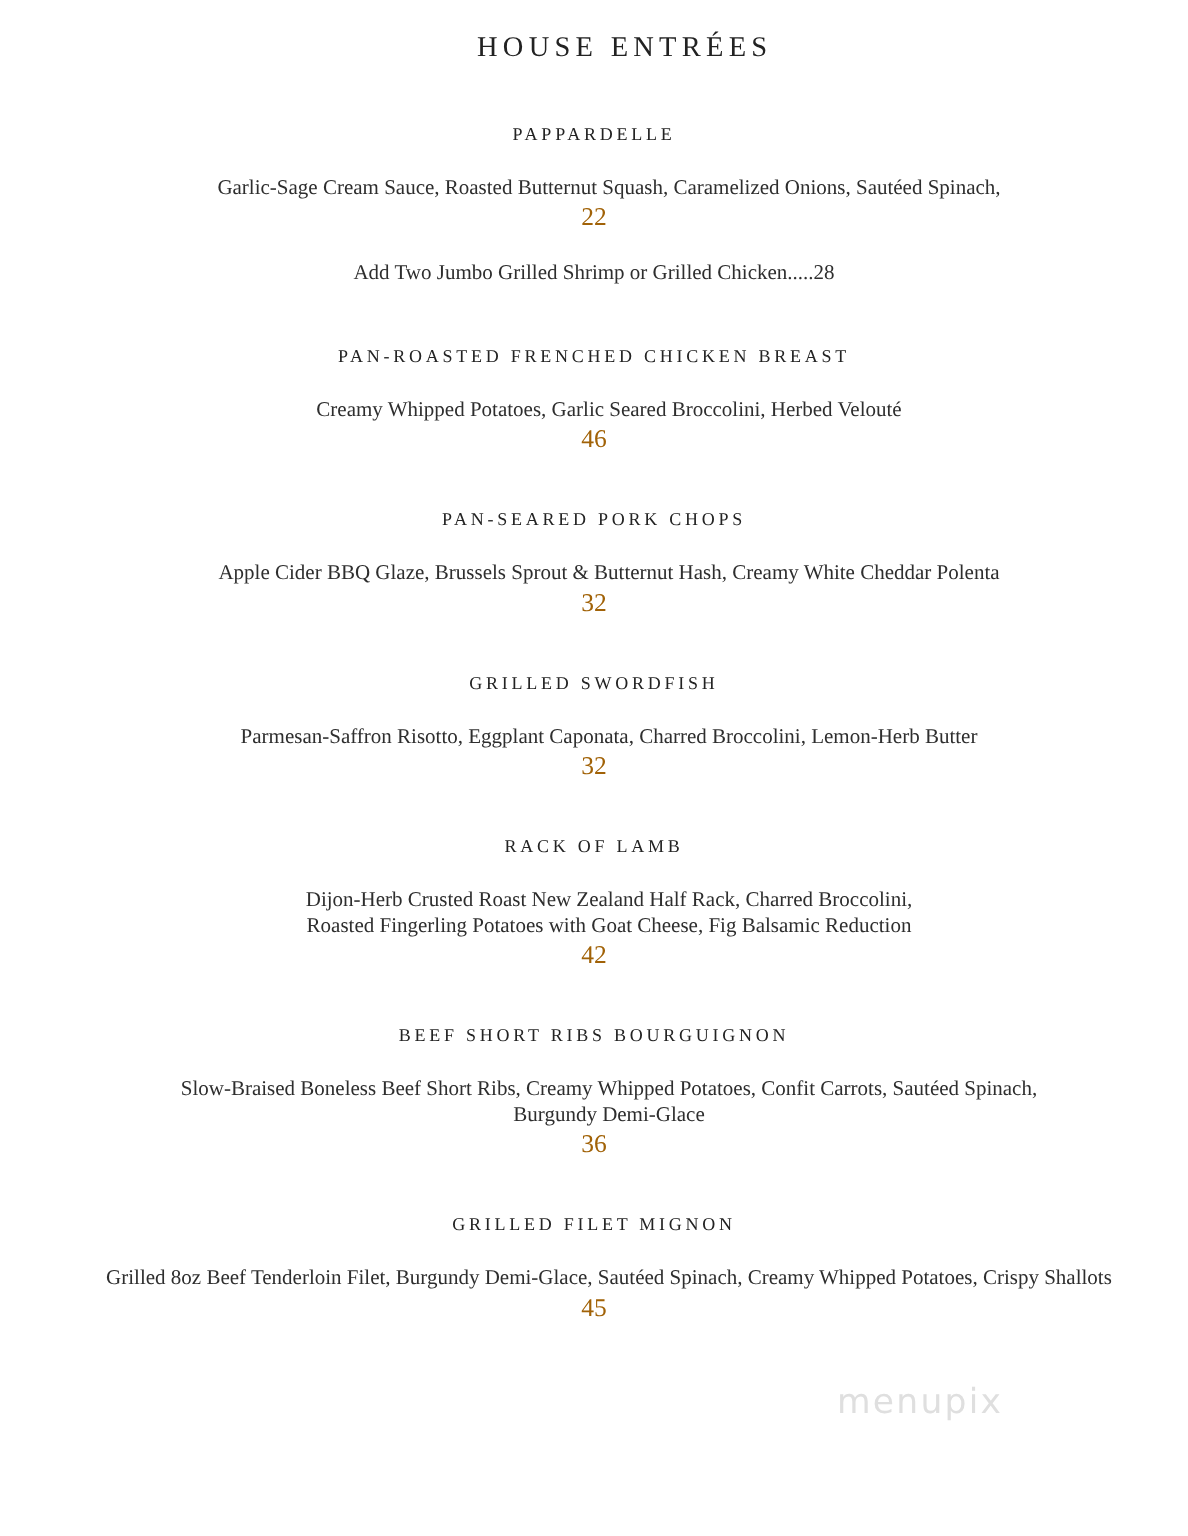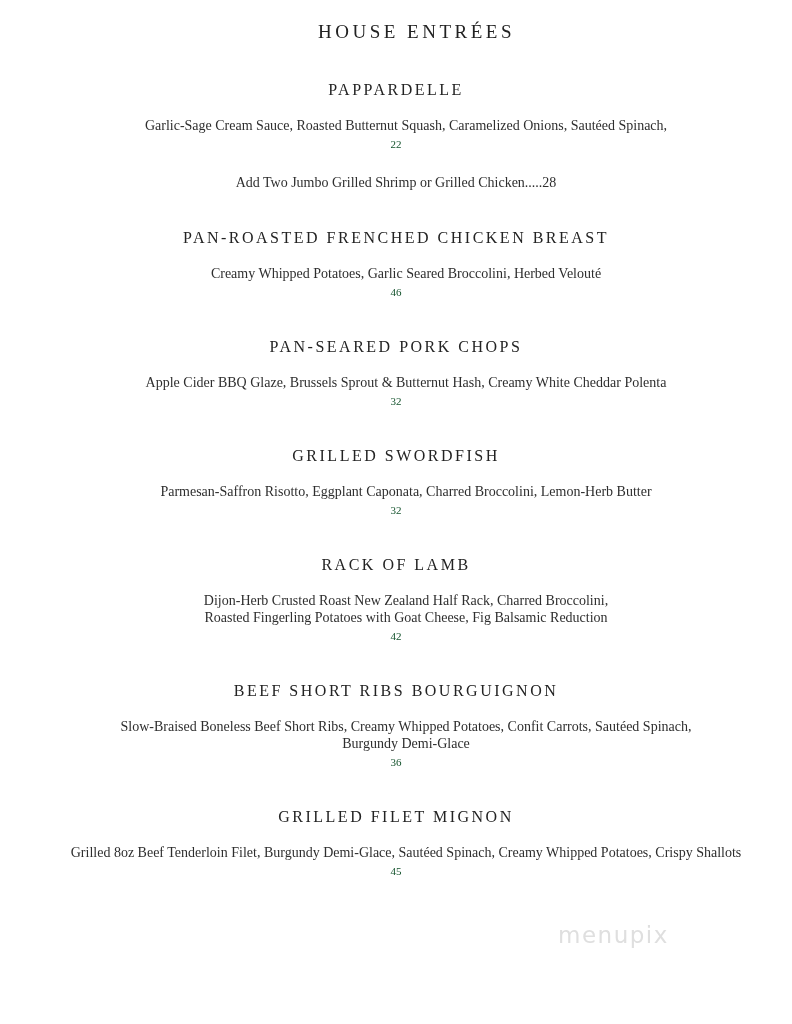--- a/index.html
+++ b/index.html
@@ -29,42 +29,42 @@
     font-weight: 500;
     letter-spacing: 3.5px;
     color: #222222;
     padding-left: 41px;
   }
   .menu-item {
     margin: 0;
   }
   .item-name {
     margin: 38px 0 0 0;
-    font-size: 16px;
+    font-size: 12px;
     line-height: 17px;
     font-weight: 500;
     letter-spacing: 2.5px;
     color: #232323;
     white-space: nowrap;
   }
   .item-description {
     margin-top: 19px;
     font-size: 14px;
     line-height: 17px;
     color: #2e2e2e;
   }
   .desc-line {
     white-space: nowrap;
     margin-left: 20px;
   }
   .item-price {
     margin-top: 3px;
-    font-size: 11px;
+    font-size: 17px;
     line-height: 15px;
-    color: #14532d;
+    color: #a16207;
   }
   .item-addon {
     margin-top: 23px;
     font-size: 14px;
     line-height: 16px;
     color: #2e2e2e;
     white-space: nowrap;
   }
   .watermark {
     position: absolute;

